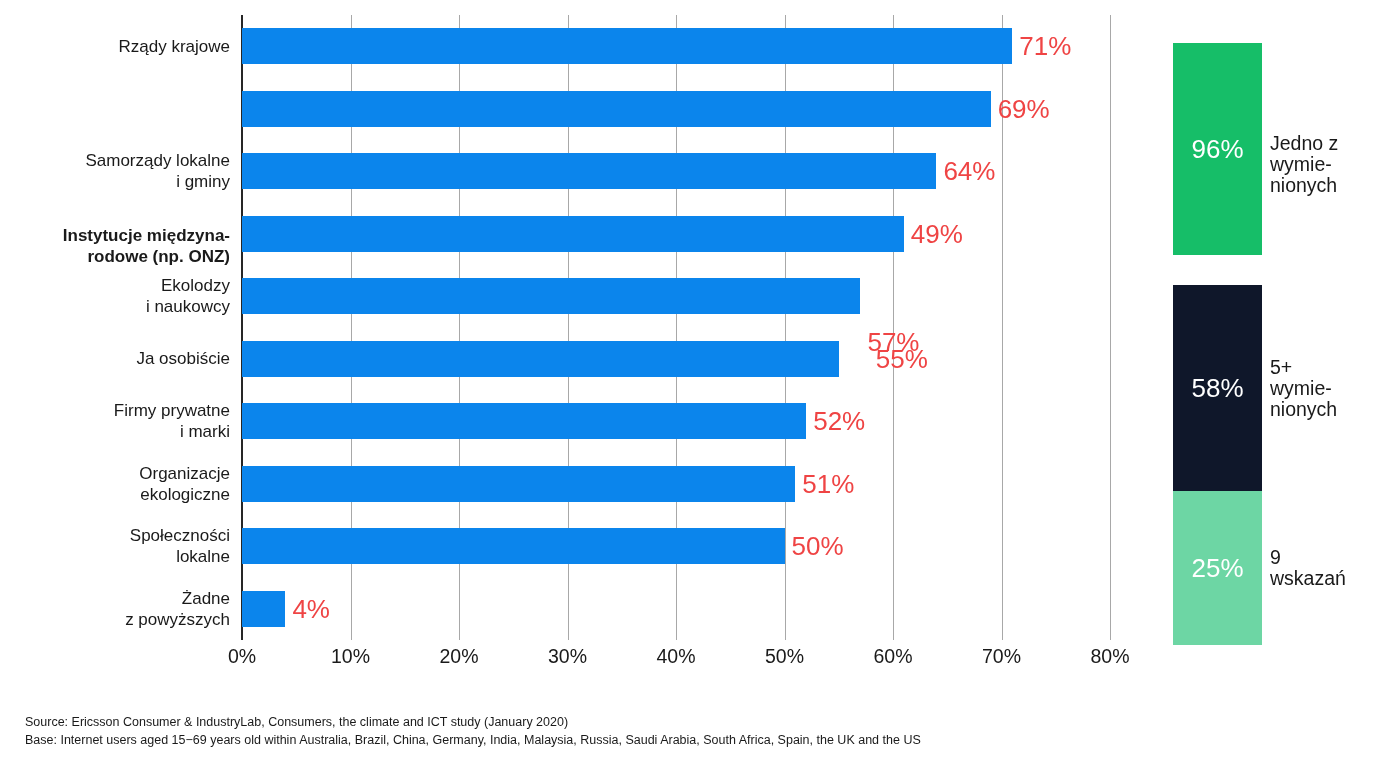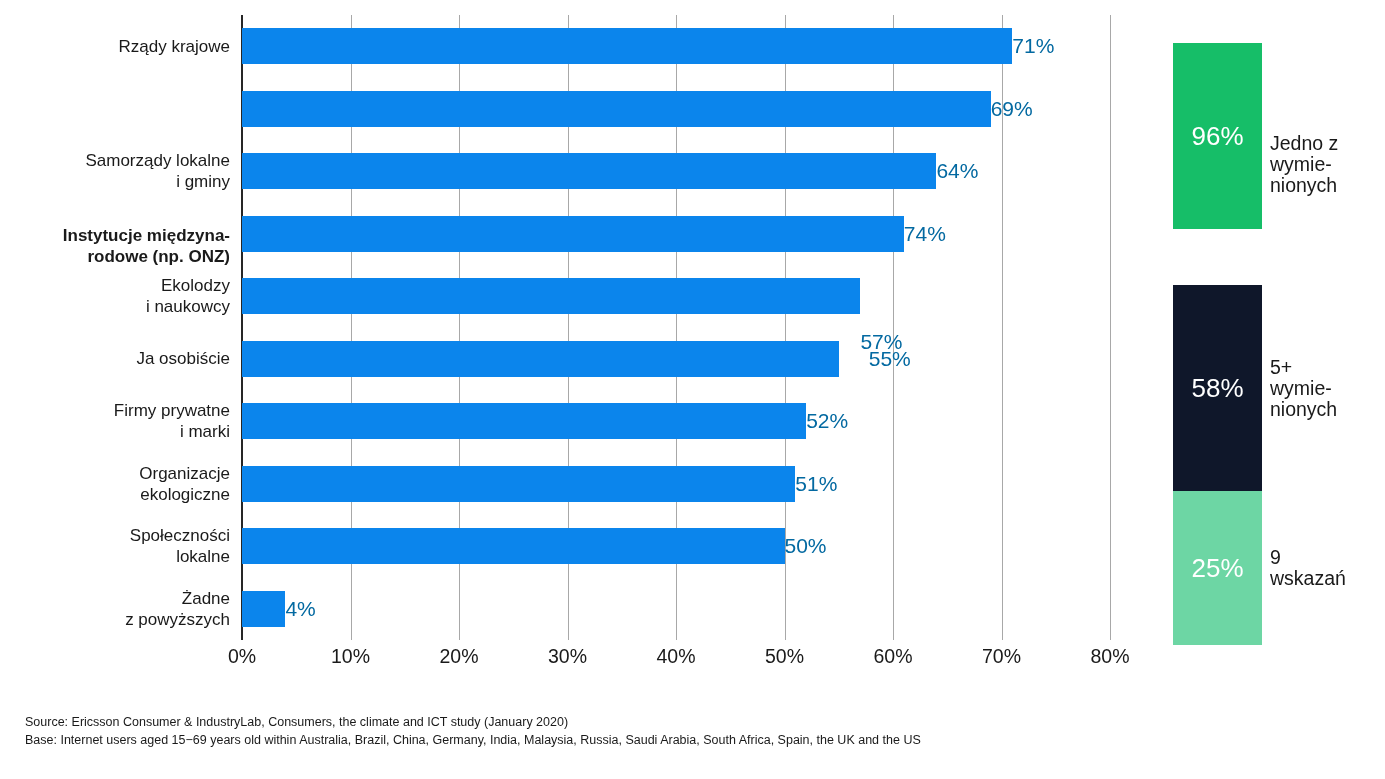--- a/index.html
+++ b/index.html
@@ -76,24 +76,24 @@
     position: absolute;
     left: 0;
     top: 0;
     height: 36px;
     background: #0b85ec;
   }
   .bar-value {
     position: absolute;
     top: 50%;
     transform: translateY(-50%);
-    font-size: 21px;
-    color: #0369a1;
+    font-size: 26px;
+    color: #ef4444;
     white-space: nowrap;
-    padding-left: 0;
+    padding-left: 7px;
   }
 
   
   #x-axis {
     position: absolute;
     left: 242px;
     top: 645px;
     width: 880px;
     height: 30px;
   }
@@ -201,21 +201,21 @@
       <div class="bar-row" style="top: 75.75px; width: 868px;">
         <div class="bar" style="width: 748.65px; background: rgb(11, 133, 236);"></div>
         <div class="bar-value" style="left: 748.65px;">69%</div>
       </div>
       <div class="bar-row" style="top: 138.25px; width: 868px;">
         <div class="bar" style="width: 694.4px; background: rgb(11, 133, 236);"></div>
         <div class="bar-value" style="left: 694.4px;">64%</div>
       </div>
       <div class="bar-row" style="top: 200.75px; width: 868px;">
         <div class="bar" style="width: 661.85px; background: rgb(11, 133, 236);"></div>
-        <div class="bar-value" style="left: 661.85px;">74%</div>
+        <div class="bar-value" style="left: 661.85px;">49%</div>
       </div>
       <div class="bar-row" style="top: 263.25px; width: 868px;">
         <div class="bar" style="width: 618.45px; background: rgb(11, 133, 236);"></div>
         <div class="bar-value" style="left: 618.45px; margin-top: 46px;">57%</div>
       </div>
       <div class="bar-row" style="top: 325.75px; width: 868px;">
         <div class="bar" style="width: 596.75px; background: rgb(11, 133, 236);"></div>
         <div class="bar-value" style="left: 596.75px; margin-left: 30px;">55%</div>
       </div>
       <div class="bar-row" style="top: 388.25px; width: 868px;">
@@ -244,21 +244,21 @@
       <div class="xtick" style="left: 434px;">40%</div>
       <div class="xtick" style="left: 542.5px;">50%</div>
       <div class="xtick" style="left: 651px;">60%</div>
       <div class="xtick" style="left: 759.5px;">70%</div>
       <div class="xtick" style="left: 868px;">80%</div>
     </div>
 </div>
 
 <div id="summary-panel">
   <div id="summary-bar">
-      <div class="summary-seg" style="top: 0px; height: 186px; background: rgb(22, 190, 104);">
+      <div class="summary-seg" style="top: 0px; height: 212px; background: rgb(22, 190, 104);">
         <div class="summary-seg-value">96%</div>
       </div>
       <div class="summary-seg" style="top: 242px; height: 206px; background: #0f172a;">
         <div class="summary-seg-value">58%</div>
       </div>
       <div class="summary-seg" style="top: 448px; height: 154px; background: rgb(109, 214, 164);">
         <div class="summary-seg-value">25%</div>
       </div>
     </div>
 <div class="summary-seg-label" style="top: 89.5px;">Jedno z

